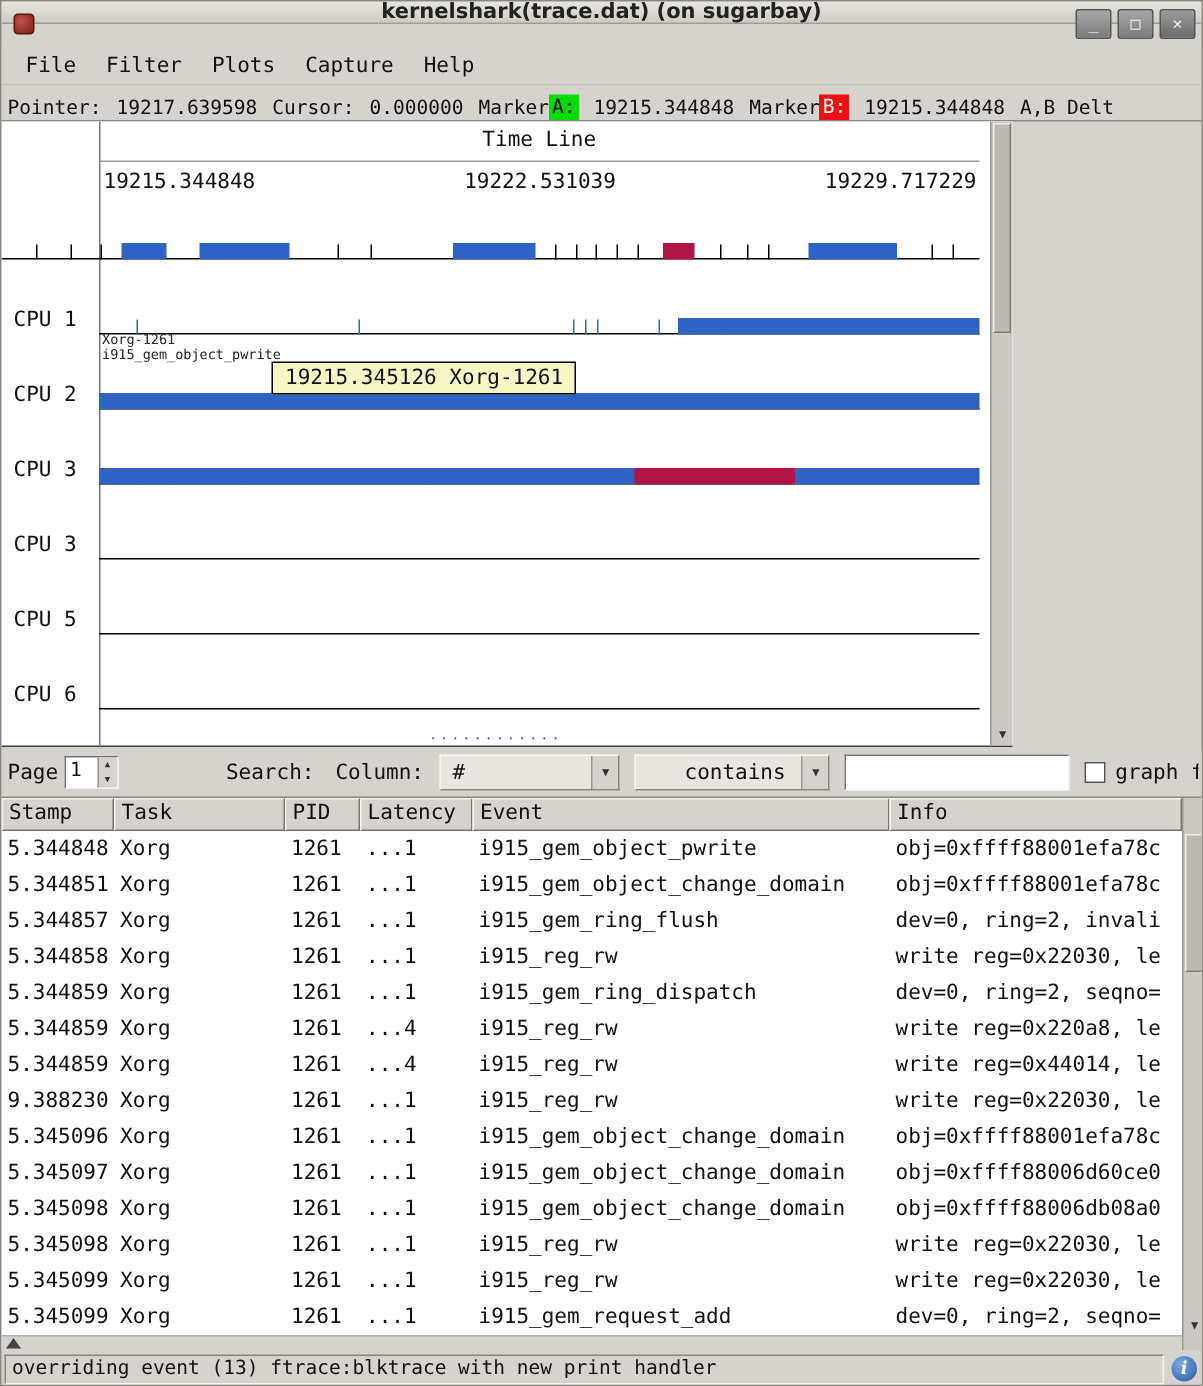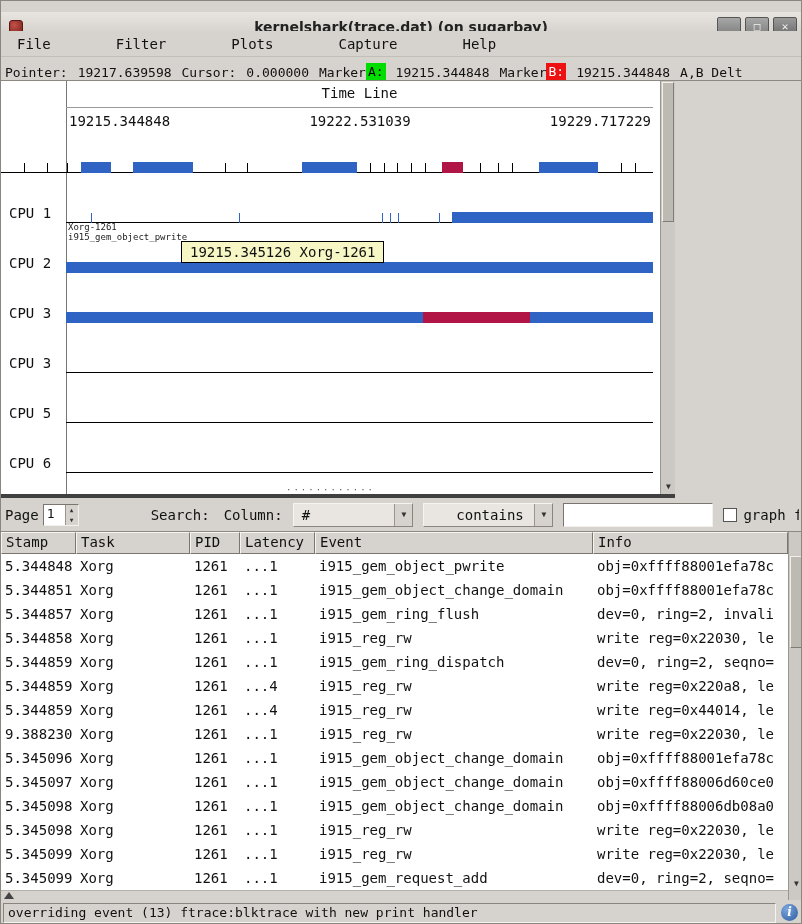--- a/index.html
+++ b/index.html
@@ -1,49 +1,49 @@
 <!DOCTYPE html>
 <html style="--bar-blue: #2f63c4; --bar-red: #b01545; --marker-a: #00dd00; --marker-b: #ee1111; --tooltip-bg: #f7f7c6;"><head>
 <meta charset="utf-8">
 <style>
   * { box-sizing: border-box; margin: 0; padding: 0; }
   html,body { width:802px; height:924px; }
   body { font-family:"DejaVu Sans Mono", monospace; font-size:13px; color:#111; background:#d6d2cd; }
   .window { position:relative; width:802px; height:924px; background:#d6d2cd; border:1px solid #8a867f; overflow:hidden; }
 
   
-  .titlebar { position:absolute; top:11px; left:0; width:100%; height:30px;
+  .titlebar { position:absolute; top:0; left:0; width:100%; height:15px;
     background:linear-gradient(#e8e5e1,#cfcbc5); border-bottom:1px solid #a09c96;
     display:flex; align-items:center; }
   .titlebar-title { position:absolute; left:0; right:0; text-align:center;
     font-family:"DejaVu Sans", sans-serif; font-weight:bold; font-size:14px; color:#222; }
   .win-icon { position:absolute; left:8px; top:8px; width:14px; height:14px; border-radius:3px;
     background:radial-gradient(circle at 35% 35%, #c2524a, #7c1f1a); border:1px solid #5d1713; }
   .win-buttons { position:absolute; right:4px; top:5px; display:flex; gap:4px; }
   .win-btn { width:24px; height:20px; background:linear-gradient(#a7a7a7,#7c7c7c); border:1px solid #565656;
     color:#f0f0f0; font-size:11px; line-height:18px; text-align:center; border-radius:2px; cursor:default; }
   .win-btn.close { background:linear-gradient(#9a9a9a,#6b6b6b); }
 
   
   .menubar { position:absolute; top:30px; left:0; width:100%; height:26px; background:#d6d2cd;
-    display:flex; align-items:center; padding-left:6px; border-bottom:1px solid #c2beb8;gap:45px; }
+    display:flex; align-items:center; padding-left:6px; border-bottom:1px solid #c2beb8; }
   .menu-item { padding:3px 10px; font-size:14px; }
 
   
   .pointerbar { position:absolute; top:56px; left:0; width:100%; height:24px; background:#d6d2cd;
     display:flex; align-items:flex-end; padding-left:4px; white-space:nowrap; overflow:hidden;
     border-bottom:1px solid #8c8882; font-size:13px; }
   .pointerbar span { flex:none; }
   .pb-gap { display:inline-block; width:10px; }
   .marker-a { background:var(--marker-a); color:#000; padding:1px 2px; }
   .marker-b { background:var(--marker-b); color:#fff; padding:1px 2px; }
 
   
   .graph { position:absolute; top:80px; left:0; width:674px; height:417px; background:#fff;
-    border-bottom:4px solid #404040; overflow:hidden; }
+    border-bottom:1px solid #404040; overflow:hidden; }
   .plot-left-line { position:absolute; left:65px; top:0; bottom:0; border-left:1px solid #777; }
   .timeline-title { position:absolute; top:4px; left:65px; right:22px; text-align:center; font-size:14px;
     border-bottom:1px solid #999; padding-bottom:6px; }
   .timestamps { position:absolute; top:32px; left:68px; right:24px; display:flex;
     justify-content:space-between; font-size:14px; }
   .cpu-rows { position:absolute; top:60px; left:0; right:15px; }
   .cpu-row { display:flex; height:50px; }
   .cpu-label { width:65px; padding-left:8px; padding-top:14px; font-size:14px; background:#fff; }
   .cpu-plot { position:relative; flex:1; margin-right:7px; }
   .baseline { position:absolute; left:0; right:0; top:31px; height:1px; background:#000; }

